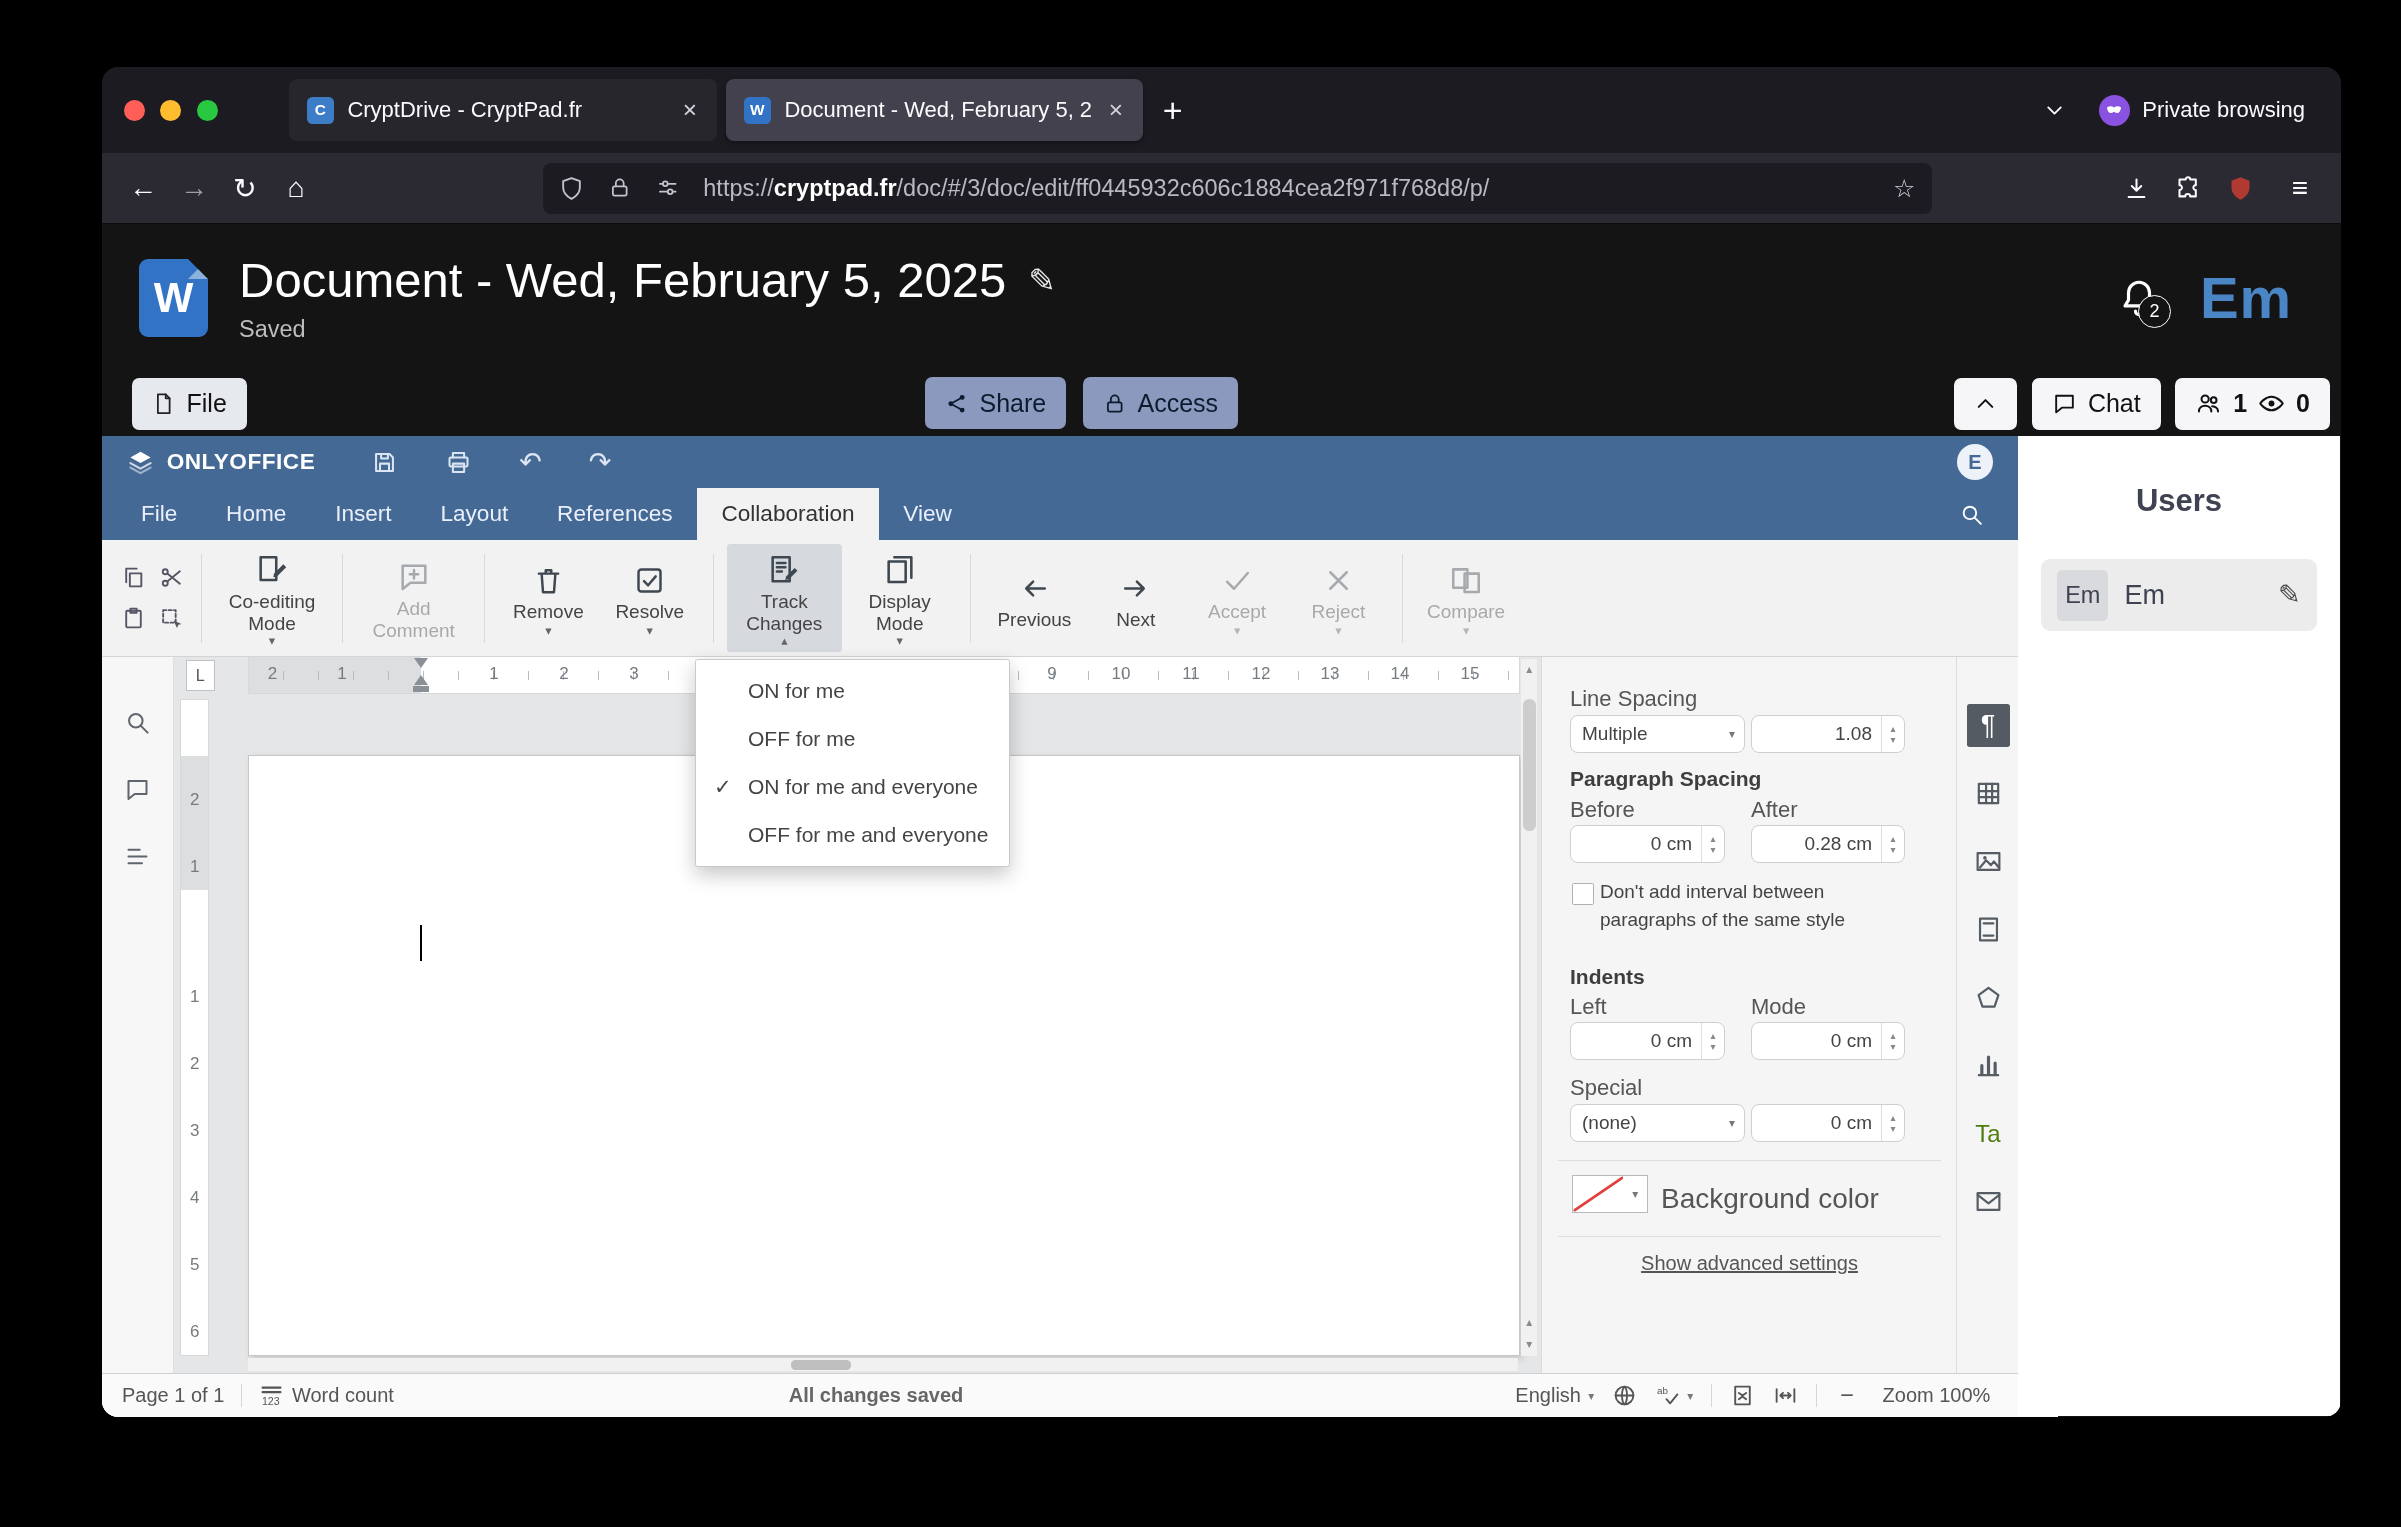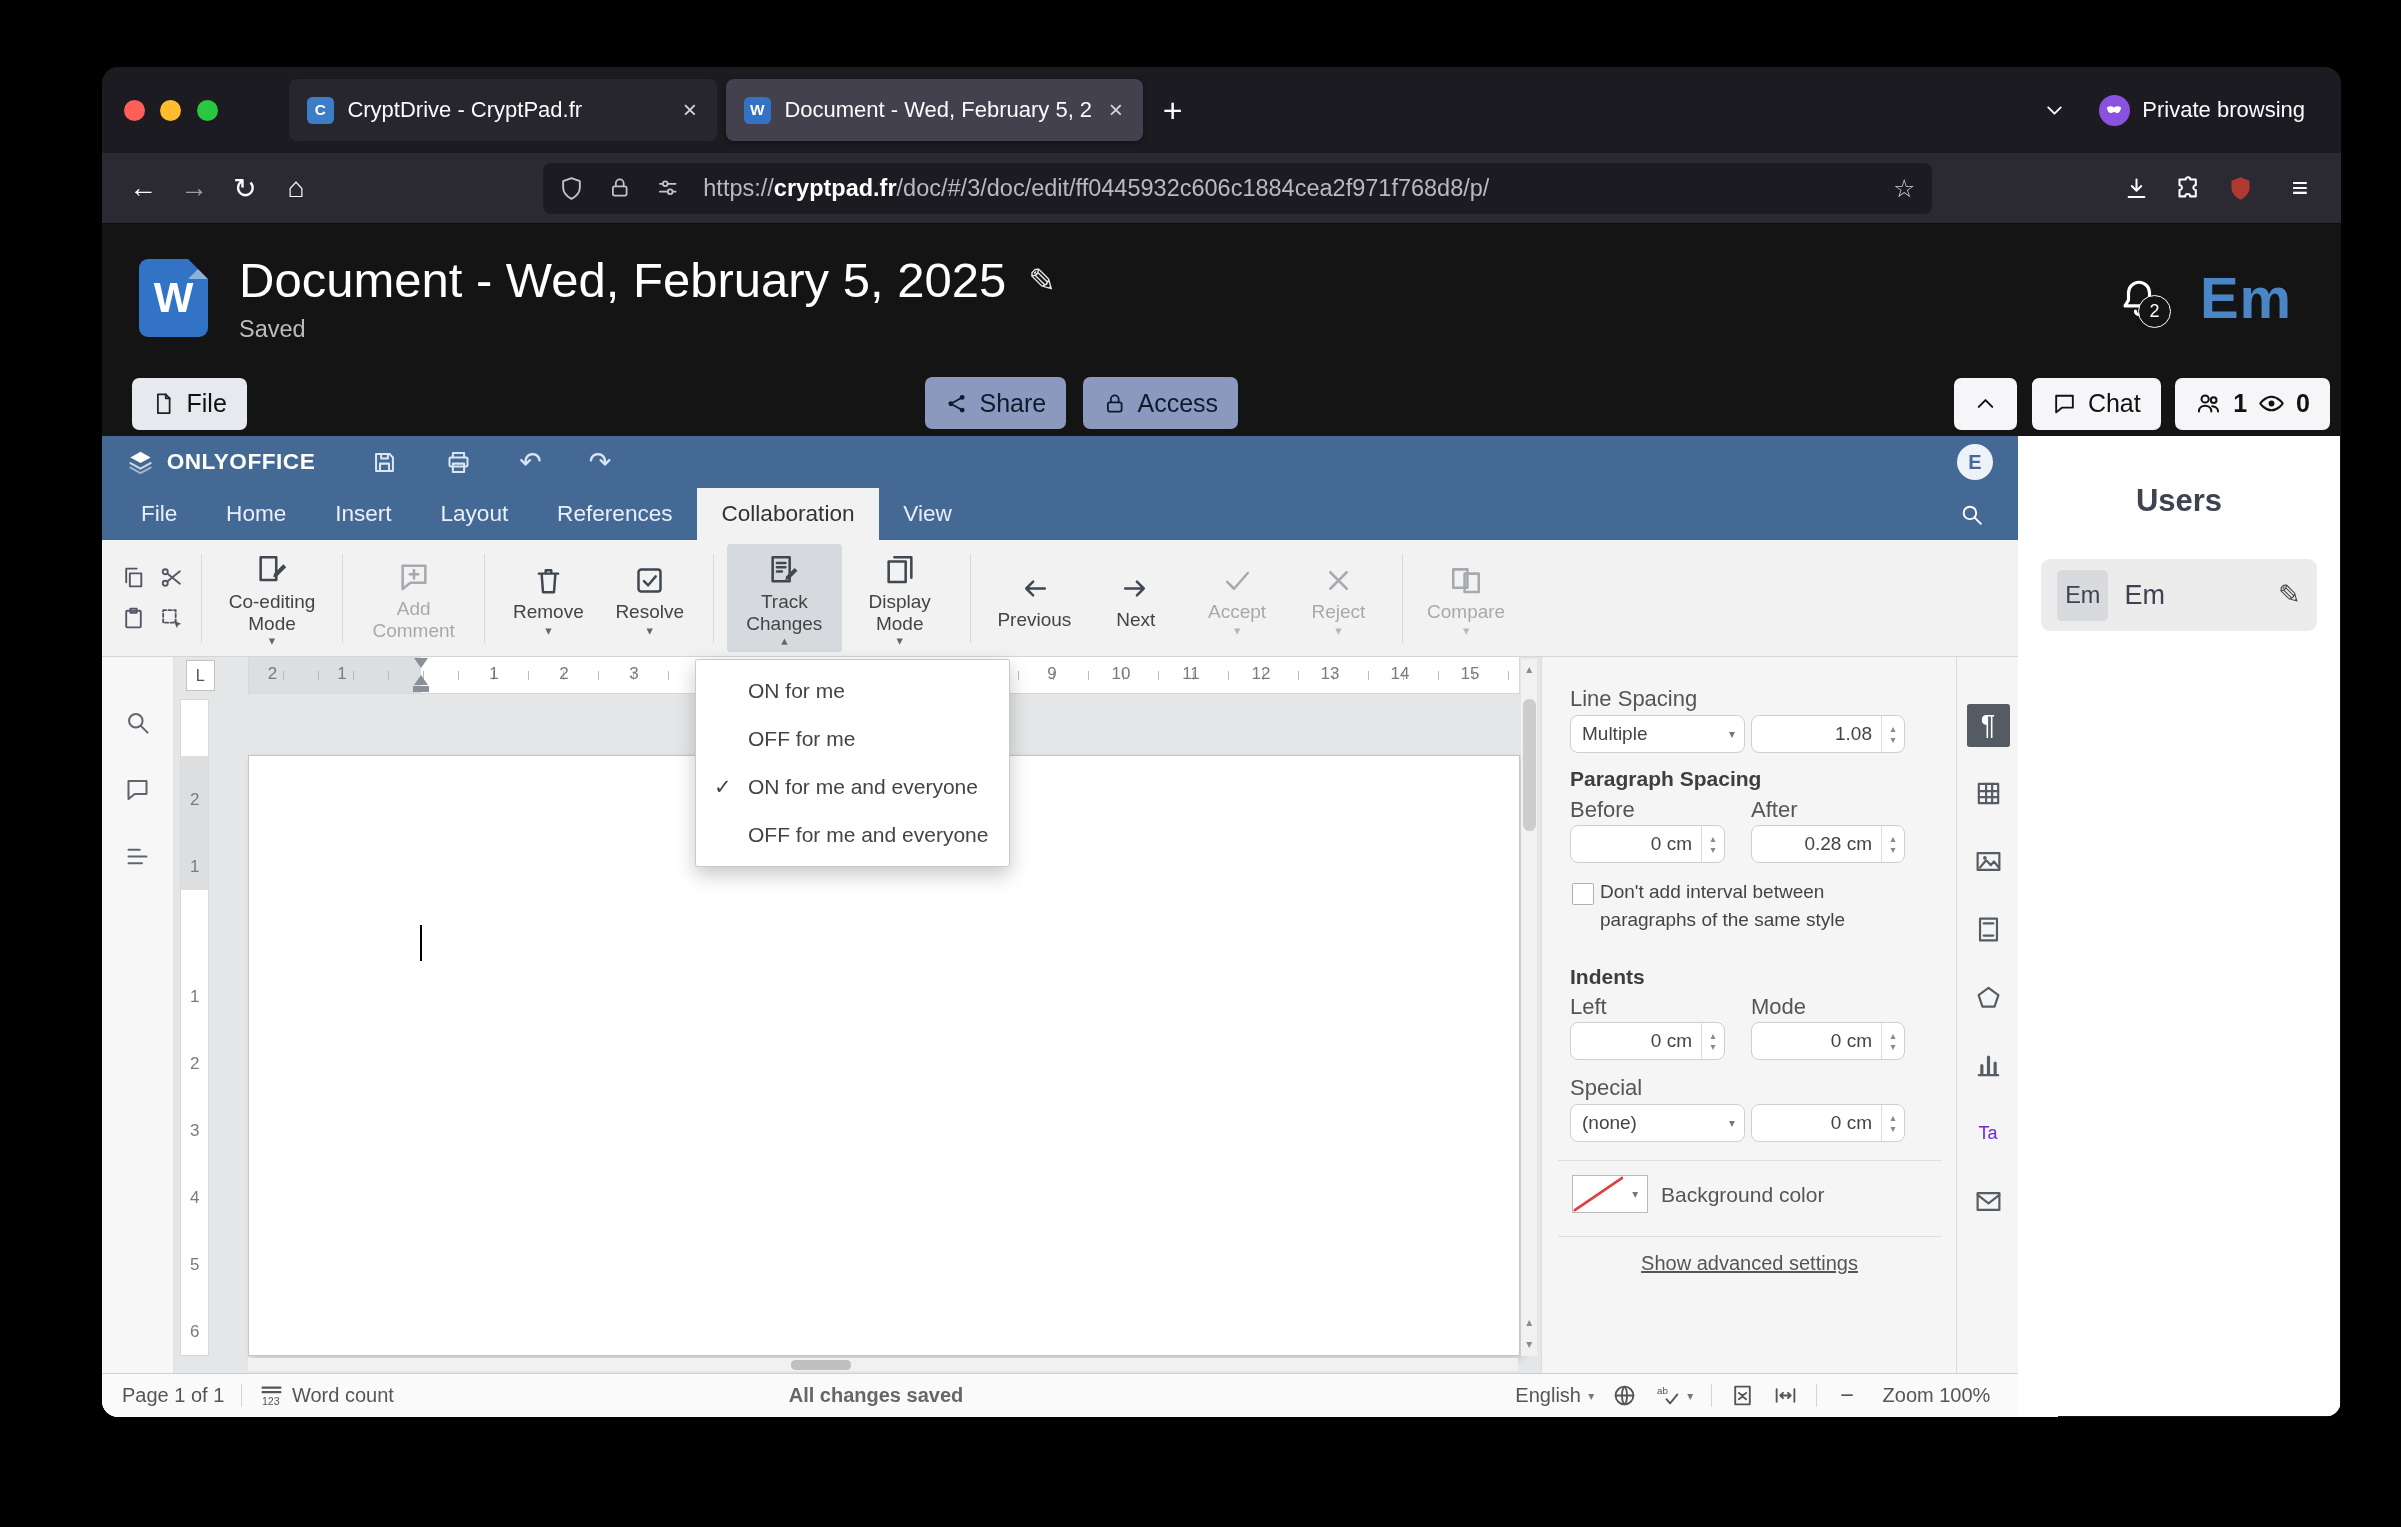--- a/index.html
+++ b/index.html
@@ -144,21 +144,21 @@
   .swatch{position:absolute;width:51px;height:36px;background:#fff;border:0.9px solid #b9b9b9;overflow:hidden;}
   .swatch svg{width:100%;height:100%;}
   .swcaret{position:absolute;width:24.4px;height:36px;border:0.9px solid #b9b9b9;border-left:none;background:#fff;
            display:flex;align-items:center;justify-content:center;}
   .adv{position:absolute;left:0;right:0;text-align:center;font-size:20px;color:#555;text-decoration:underline;}
 
   .right-strip{position:absolute;left:1854px;top:0;width:62px;height:100%;background:#f5f5f5;border-left:0.9px solid #dcdcdc;
                display:flex;flex-direction:column;align-items:center;padding-top:47px;gap:25px;color:#565c63;}
   .rtab{width:43px;height:43px;display:flex;align-items:center;justify-content:center;border-radius:2.7px;}
   .rtab.active{background:#555b63;color:#fff;}
-  .ta-glyph{font-size:18px;color:#6d28d9;}
+  .ta-glyph{font-size:24px;color:#4d7c0f;}
   .para-glyph{font-size:27px;}
 
   
   .ddmenu{position:absolute;left:593px;top:223px;width:313px;background:#fff;border:0.9px solid #c9c9c9;border-radius:2.7px;
           box-shadow:0 7.2px 20px rgba(0,0,0,.22);padding:7.2px 0;z-index:40;}
   .dditem{position:relative;height:48px;display:flex;align-items:center;padding-left:52px;font-size:21px;color:#444;}
   .ddcheck{position:absolute;left:18px;font-size:21px;color:#444;}
 
   
   .statusbar{position:absolute;left:0;top:937px;width:1916px;height:43px;background:#fafafa;border-top:0.9px solid #cfcfcf;
@@ -694,21 +694,21 @@
 
         <div class="sdiv" style="top:503px"></div>
         <div class="swatch" style="left:30px;top:518px">
           <svg viewBox="0 0 56 40" preserveAspectRatio="none">
                 <path d="M2 38L54 2" stroke="#e0413c" stroke-width="3"></path>
               </svg>
         </div>
         <div class="swcaret" style="left:81px;top:518px">
               <span class="caret">▾</span>
             </div>
-        <div class="slabel" style="position:absolute;left:119px;top:526px;font-size:21px">Background color</div>
+        <div class="slabel" style="position:absolute;left:119px;top:526px;font-size:28px">Background color</div>
 
         <div class="sdiv" style="top:579px"></div>
         <div class="adv" style="top:595px">Show advanced settings</div>
       </div>
 
       <div class="right-strip">
         <div class="rtab active">
               <span class="para-glyph">¶</span>
             </div>
         <div class="rtab">

